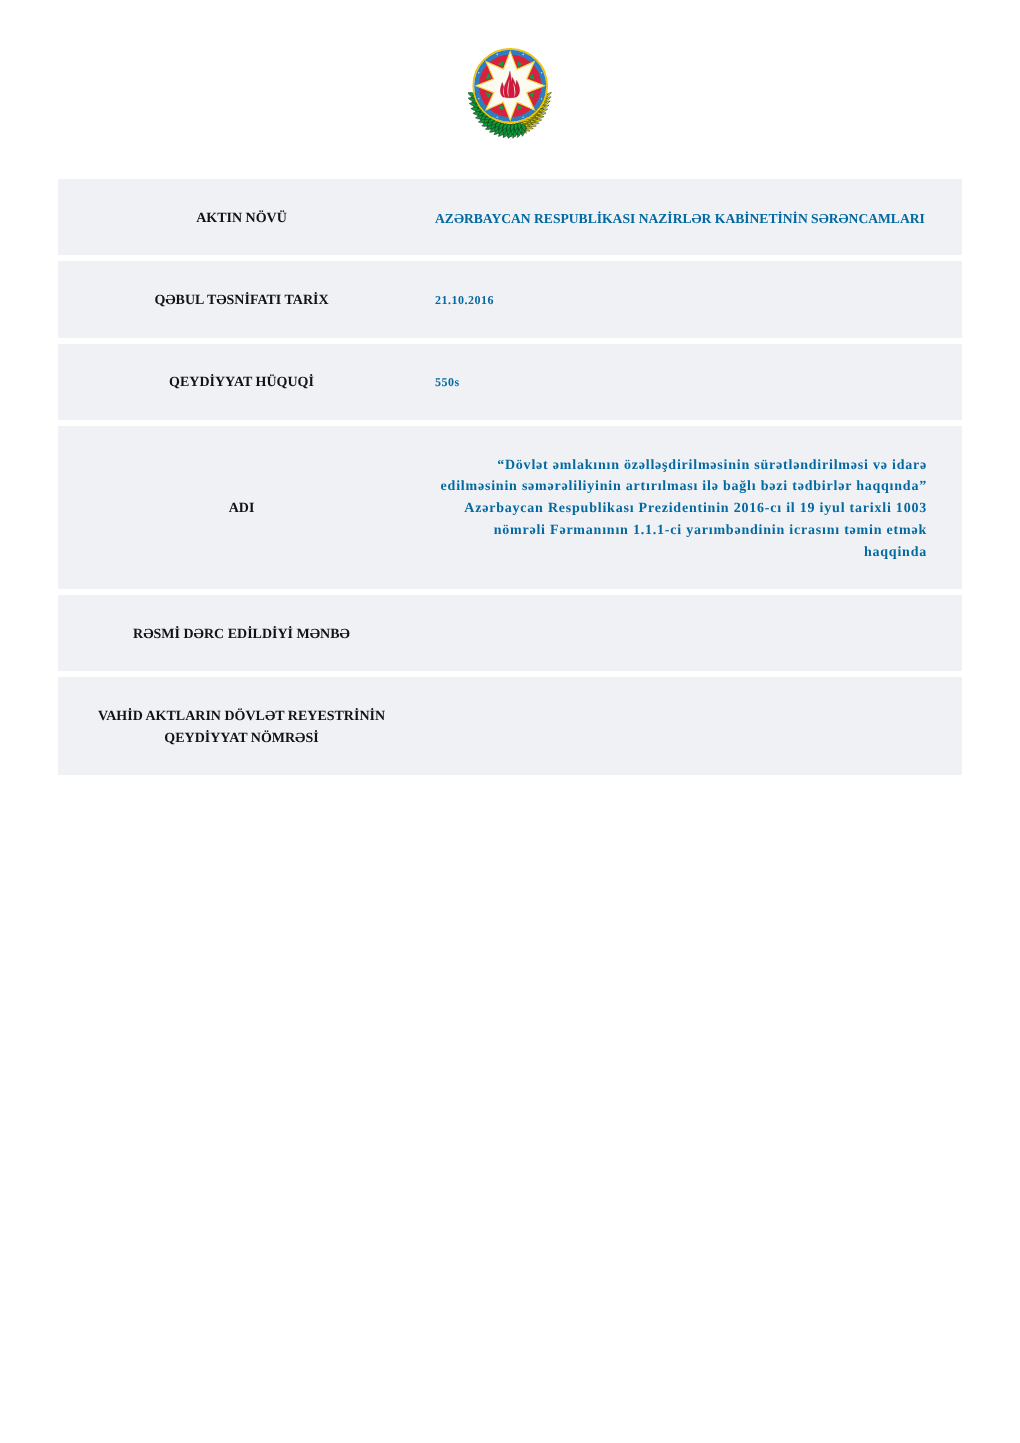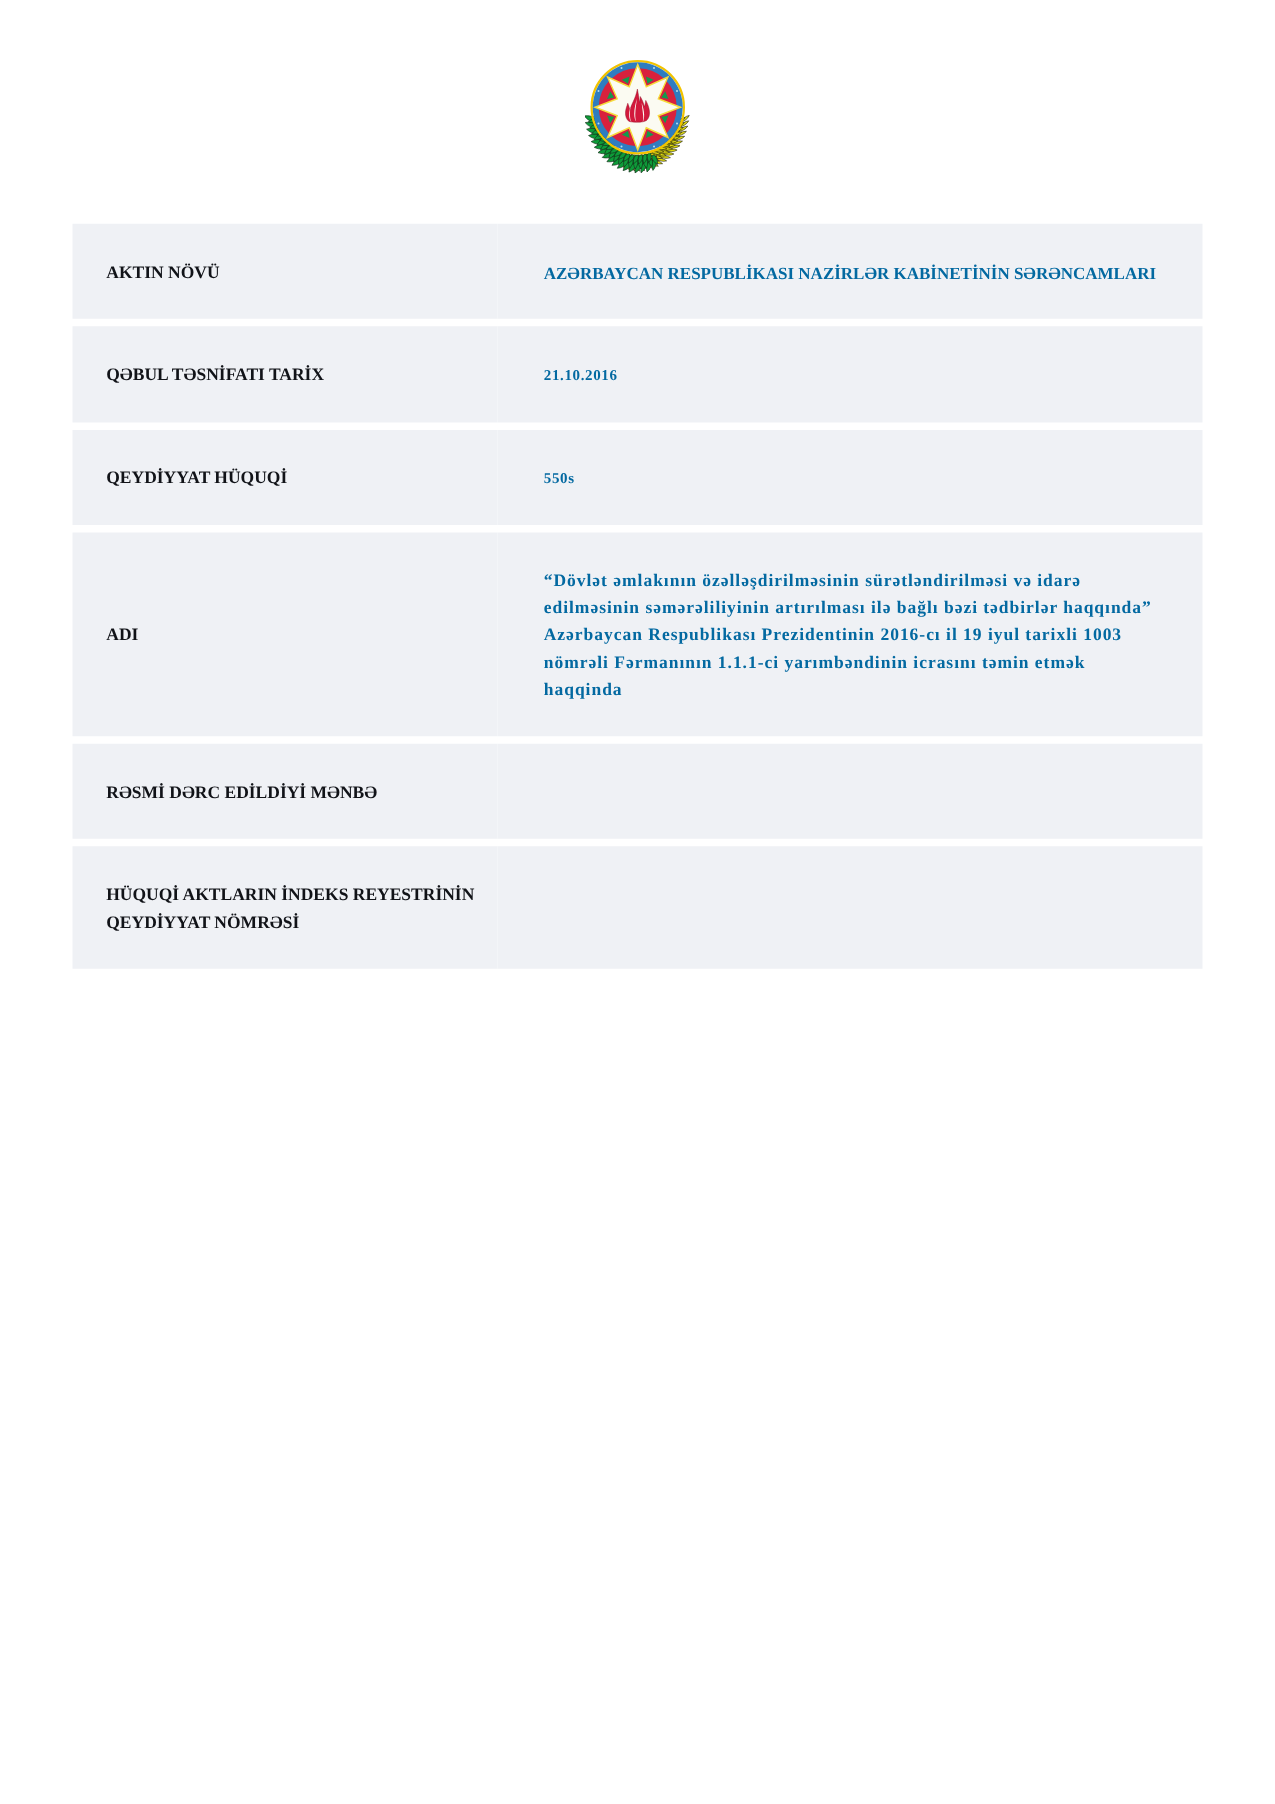--- a/index.html
+++ b/index.html
@@ -18,37 +18,37 @@
   .emblem { position:absolute; left:468px; top:46px; width:84px; height:94px; display:block; }
 
   
   .acts-table {
     position:absolute; left:58px; top:173px; width:904px;
     border-collapse:separate; border-spacing:0 6px;
     table-layout:fixed;
   }
   .acts-table td { background:#eff1f5; vertical-align:middle; padding:0; }
 
-  td.lbl { width:340px; }
+  td.lbl { width:340px;text-align:center; }
   td.val { width:564px; }
 
   .lbl-inner {
     box-sizing:content-box; width:313px; transform:translateZ(0);
     padding:28.75px 0 25.75px 27px;
     font-weight:bold; font-size:14px; color:#111318;
     line-height:21.75px;
   }
   .val-inner {
     box-sizing:content-box; width:492px; transform:translateZ(0);
     padding:28.75px 0 25.75px 37px;
     font-weight:bold; font-size:13.7px; color:#0369a1;
     line-height:21.75px;
   }
   .val-inner.caps { font-size:13.6px; }
-  .val-inner.para { font-size:14px; letter-spacing:0.78px; }
+  .val-inner.para { font-size:14px; letter-spacing:0.78px;text-align:right; }
   .val-inner.num  { font-size:12px; letter-spacing:0.5px; }
 </style>
 </head>
 <body>
 
 <div class="page">
 
   <div class="emblem-wrap">
     <svg class="emblem" viewBox="0 0 84 94">
       <g>
@@ -229,21 +229,21 @@
         <tr>
           <td class="lbl">
             <div class="lbl-inner">RƏSMİ DƏRC EDİLDİYİ MƏNBƏ</div>
           </td>
           <td class="val">
             <div class="val-inner plain"></div>
           </td>
         </tr>
         <tr>
           <td class="lbl">
-            <div class="lbl-inner">HÜQUQİ AKTLARIN İNDEKS REYESTRİNİN QEYDİYYAT NÖMRƏSİ</div>
+            <div class="lbl-inner">VAHİD AKTLARIN DÖVLƏT REYESTRİNİN QEYDİYYAT NÖMRƏSİ</div>
           </td>
           <td class="val">
             <div class="val-inner plain"></div>
           </td>
         </tr>
       </tbody>
   </table>
 </div>
 
 </body></html>

